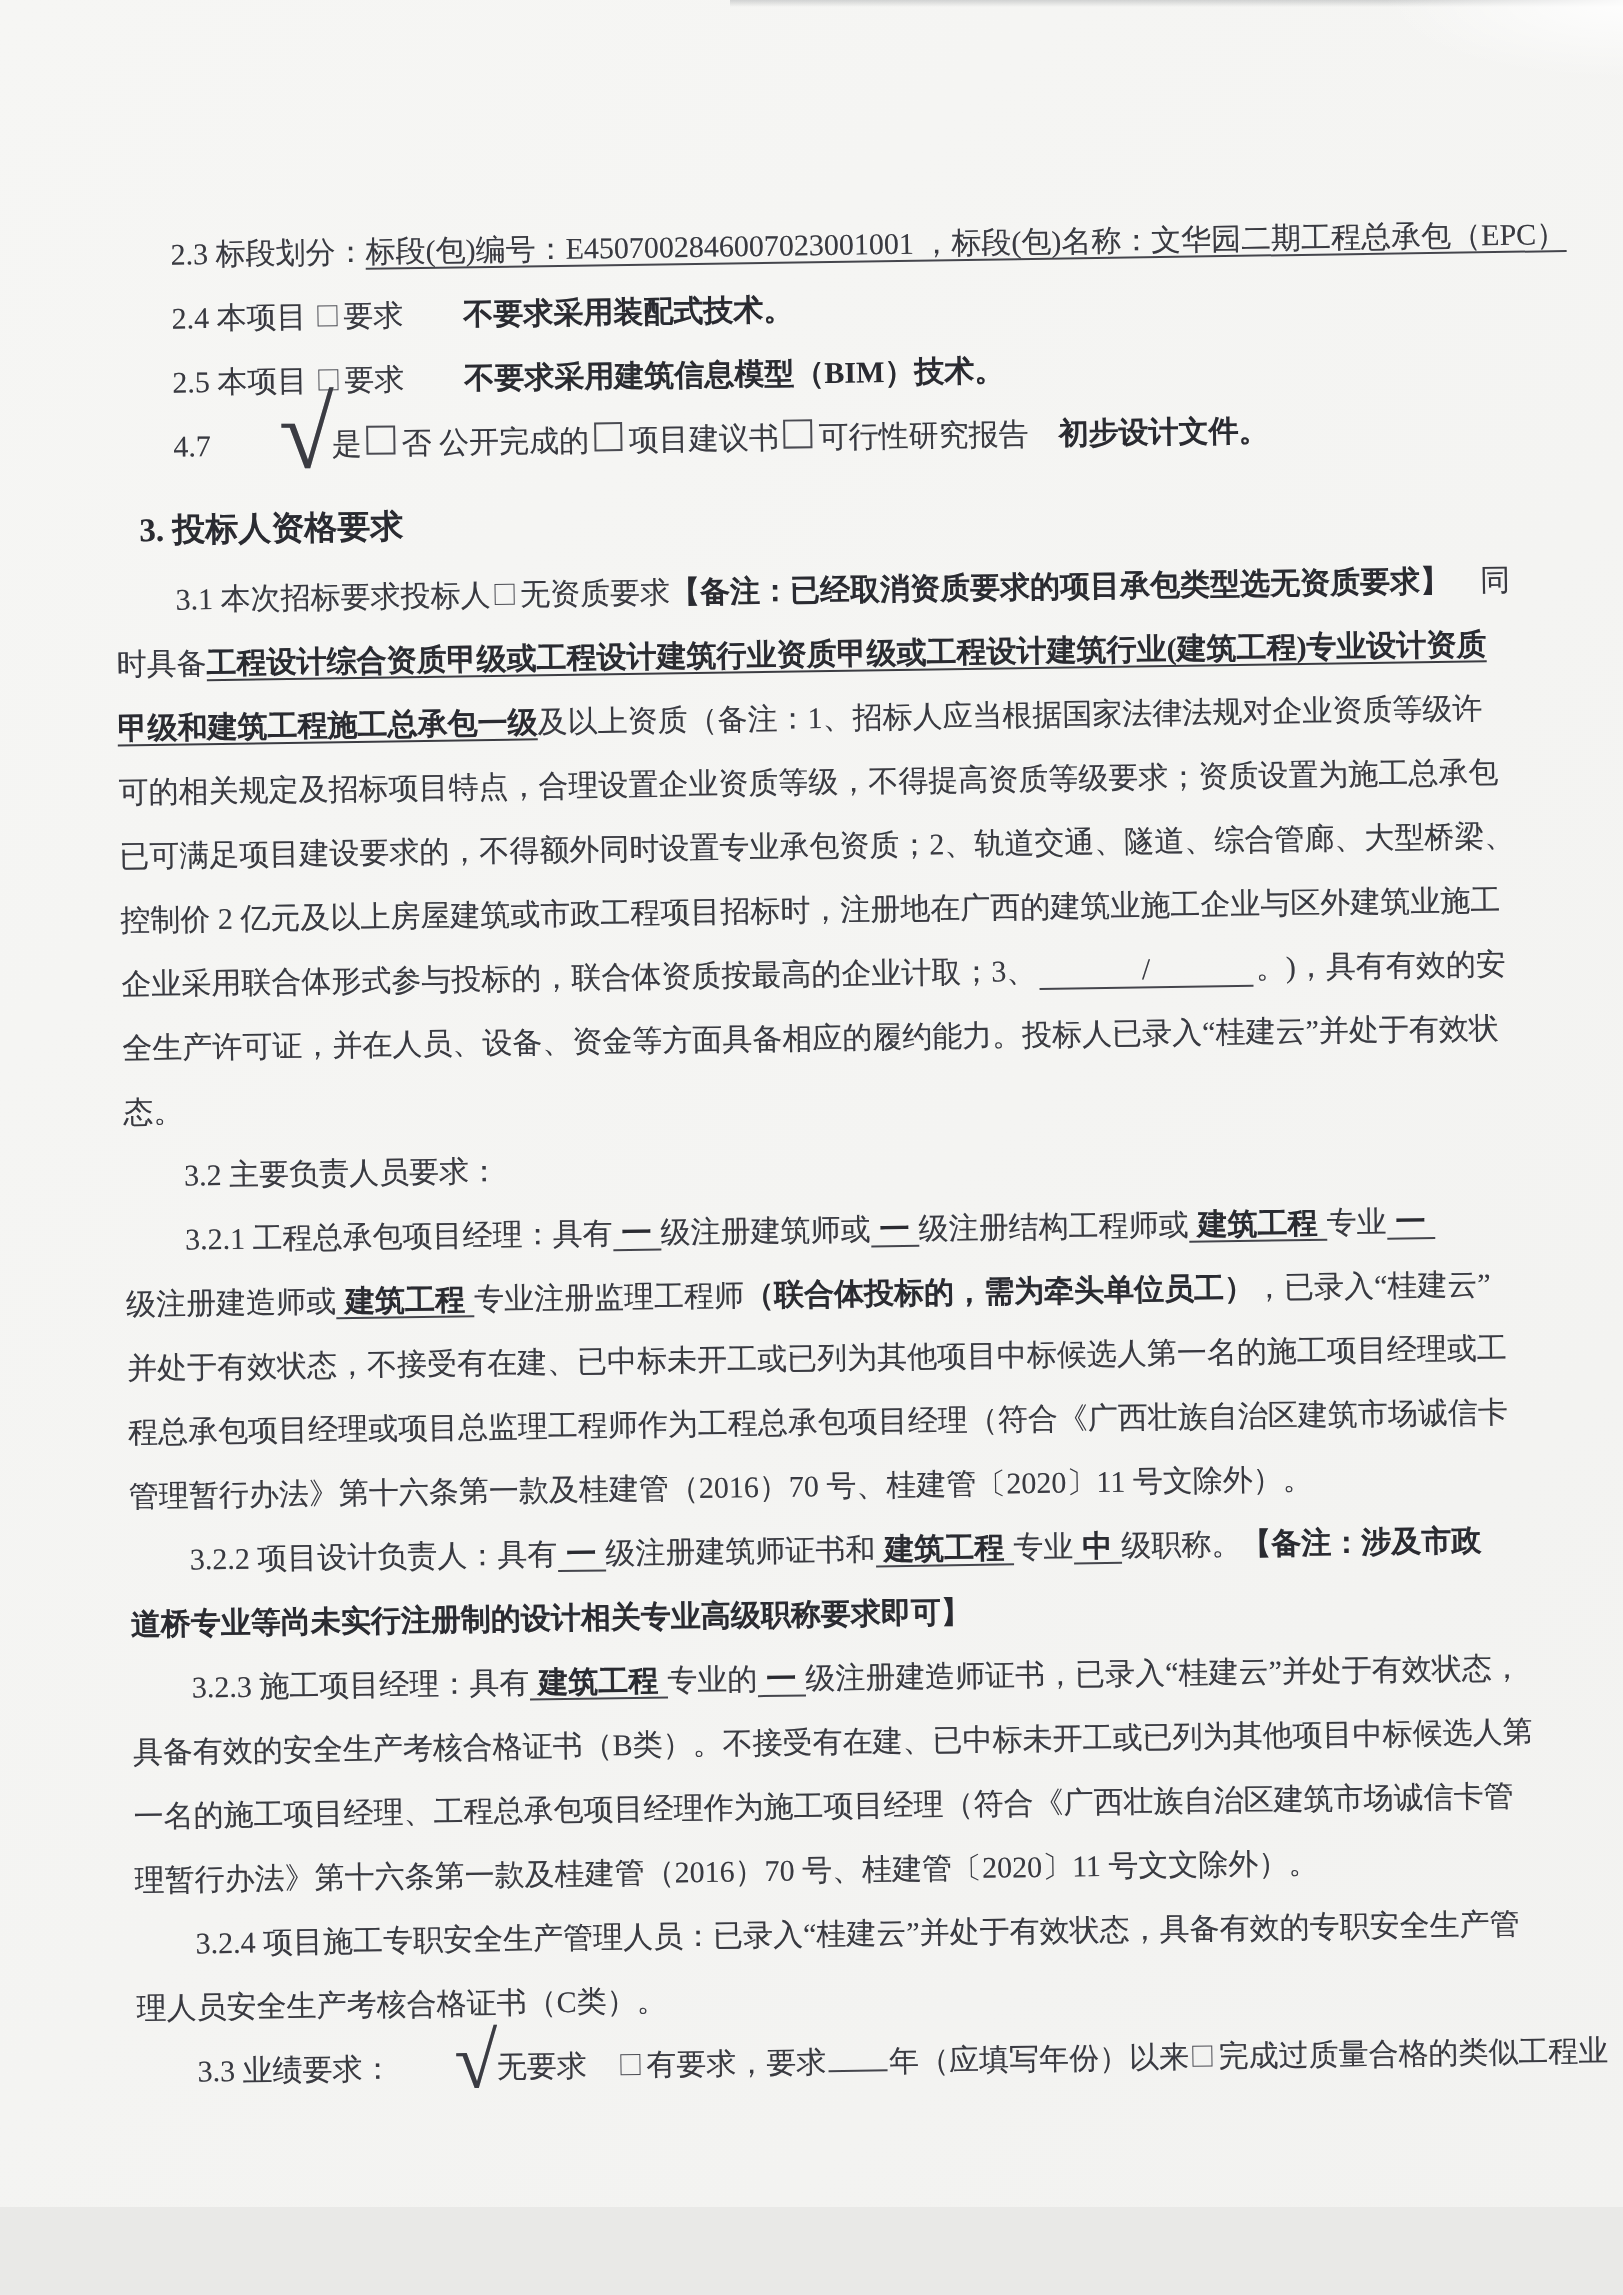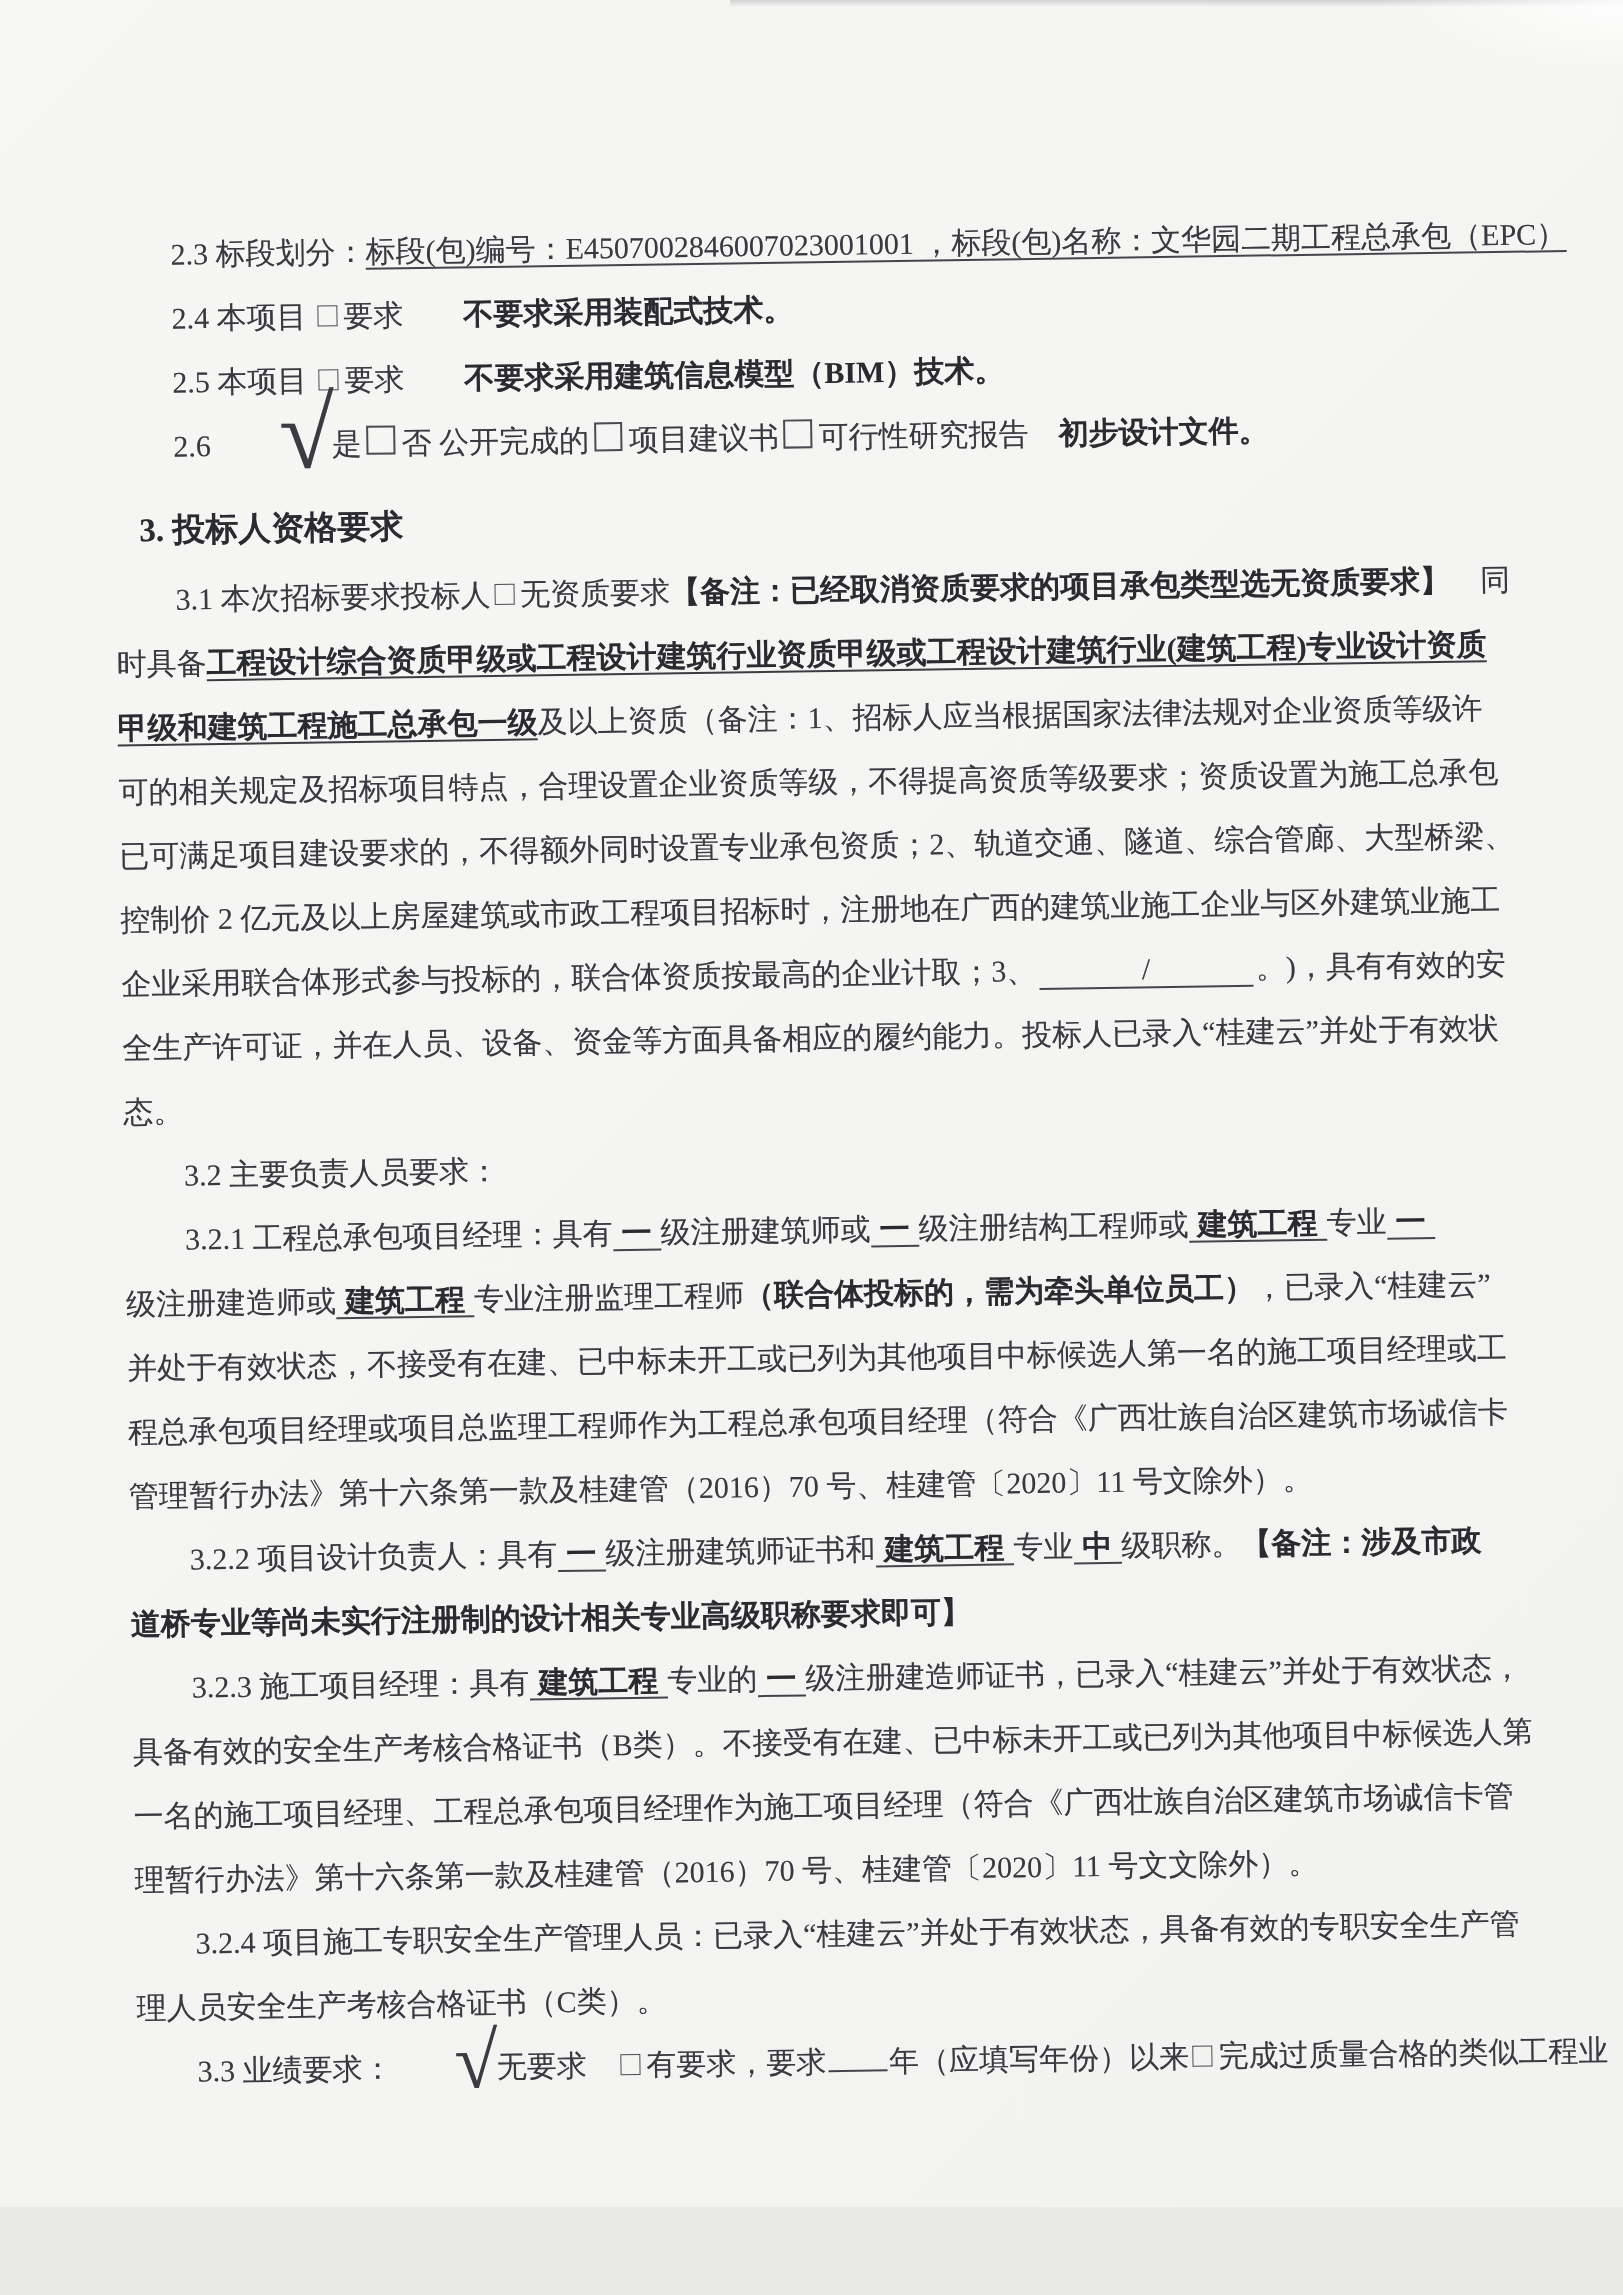--- a/index.html
+++ b/index.html
@@ -44,21 +44,21 @@
   <div class="corner-light"></div>
 
   <div class="content">
 
     <div class="ln in2"><span>2.3 标段划分：</span><span class="u">标段(包)编号：E4507002846007023001001 ，标段(包)名称：文华园二期工程总承包（EPC）</span></div>
 
     <div class="ln in2"><span>2.4 本项目 </span><span class="cb"></span><span>要求　　</span><span class="b">不要求采用装配式技术。</span></div>
 
     <div class="ln in2"><span>2.5 本项目 </span><span class="cb"></span><span>要求　　</span><span class="b">不要求采用建筑信息模型（BIM）技术。</span></div>
 
-    <div class="ln in2"><span>2.6 </span><span class="chk lg">√</span><span>是</span><span class="cb lg"></span><span>否 公开完成的</span><span class="cb lg"></span><span>项目建议书</span><span class="cb lg"></span><span>可行性研究报告</span><span class="b">　初步设计文件。</span></div>
+    <div class="ln in2"><span>4.7 </span><span class="chk lg">√</span><span>是</span><span class="cb lg"></span><span>否 公开完成的</span><span class="cb lg"></span><span>项目建议书</span><span class="cb lg"></span><span>可行性研究报告</span><span class="b">　初步设计文件。</span></div>
 
     <div class="ln hd"><span>3. 投标人资格要求</span></div>
 
     <div class="ln in2"><span>3.1 本次招标要求投标人</span><span class="cb"></span><span>无资质要求</span><span class="b">【备注：已经取消资质要求的项目承包类型选无资质要求】</span><span>　同</span></div>
 
     <div class="ln"><span>时具备</span><span class="bu">工程设计综合资质甲级或工程设计建筑行业资质甲级或工程设计建筑行业(建筑工程)专业设计资质</span></div>
 
     <div class="ln"><span class="bu">甲级和建筑工程施工总承包一级</span><span>及以上资质（备注：1、招标人应当根据国家法律法规对企业资质等级许</span></div>
 
     <div class="ln"><span>可的相关规定及招标项目特点，合理设置企业资质等级，不得提高资质等级要求；资质设置为施工总承包</span></div>

